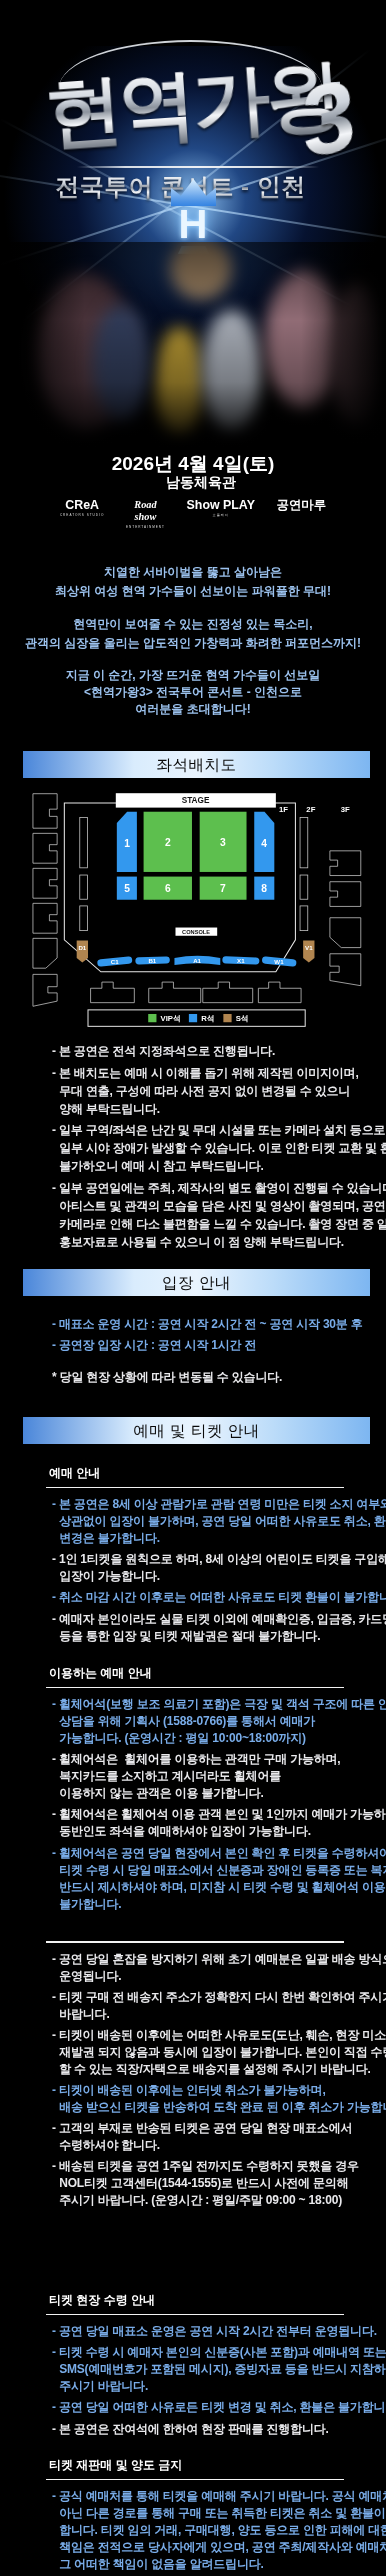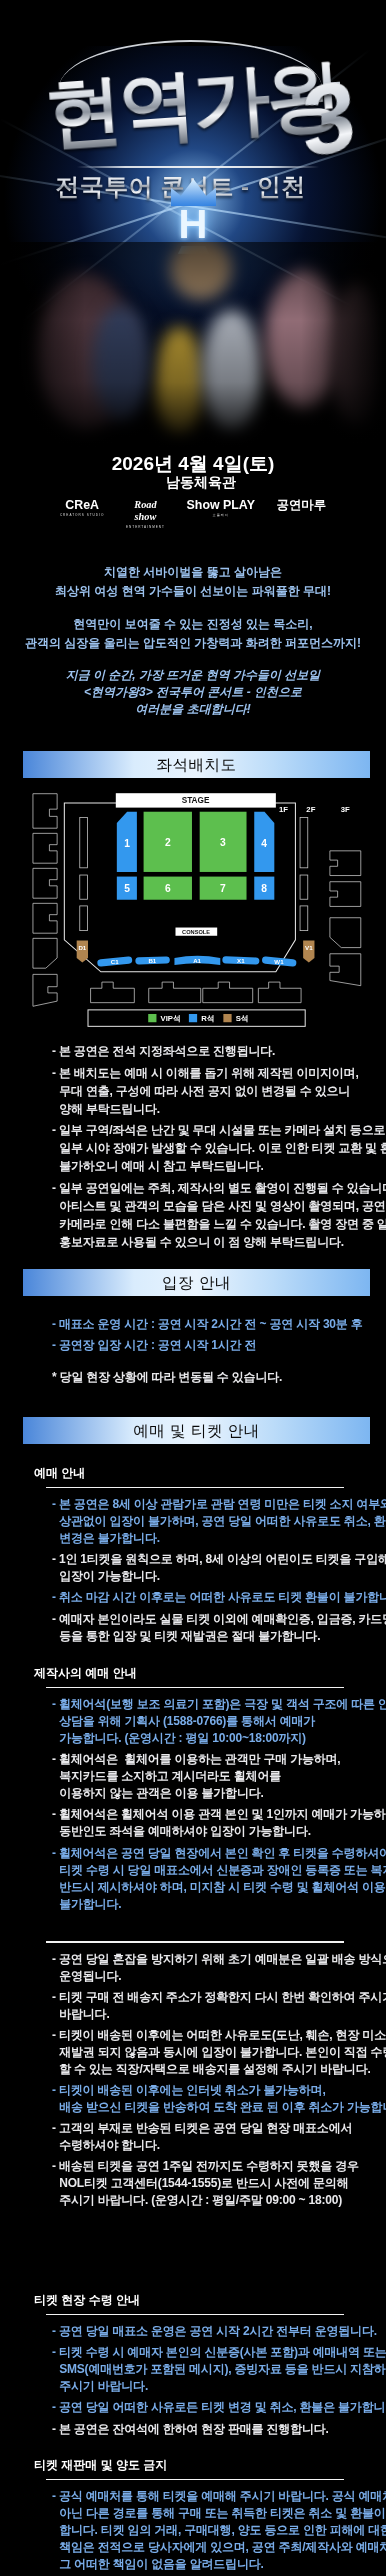--- a/index.html
+++ b/index.html
@@ -40,34 +40,34 @@
   .poster-date{position:absolute;left:0;top:451px;width:386px;text-align:center;color:#fff;font-size:19px;font-weight:bold;}
   .poster-venue{position:absolute;left:0;top:474px;width:386px;text-align:center;color:#fff;font-size:14px;font-weight:bold;padding-left:8px;}
   #logos{position:absolute;left:0;top:499px;width:386px;display:flex;justify-content:center;align-items:flex-start;gap:21.6px;}
   .logo{color:#fff;text-align:center;}
   .logo .main{font-size:12.4px;font-weight:bold;display:block;line-height:12.4px;}
   .logo .sub{font-size:3.1px;letter-spacing:1px;display:block;margin-top:1.5px;color:#ddd;}
   .logo.script .main{font-family:"Liberation Serif",serif;font-style:italic;font-size:10.3px;}
   
   .intro{position:absolute;left:0;width:386px;text-align:center;color:#9cc2ee;font-weight:bold;font-size:12px;}
   .lh36{line-height:18.5px;white-space:pre;}
-  .lh33{line-height:17px;white-space:pre;font-style:italic;}
+  .lh33{line-height:17px;white-space:pre;}
   
   .band{position:absolute;left:23px;width:347px;height:27px;line-height:27px;text-align:center;
     color:#0a0a0a;font-size:15.5px;font-weight:normal;letter-spacing:0.5px;
     background:linear-gradient(90deg,#4a86d9 0%,#d9ecfd 32%,#e9f4fe 50%,#bcdcf9 72%,#7db6f1 100%);}
   
   .bullets{position:absolute;left:52px;width:330px;}
   .bullet{white-space:pre;font-size:12px;letter-spacing:-0.2px;font-weight:bold;
     line-height:17px;margin-bottom:4.1px;padding-left:7.2px;text-indent:-7.2px;}
   .white{color:#e9e9ec;} .blue{color:#79ace8;}
   .seat-notes .bullet{line-height:18px;margin-bottom:3.6px;}
   
   .subsec{position:absolute;left:0;width:386px;}
-  .sub-h{margin-left:34px;color:#fff;font-size:12px;font-weight:bold;height:13.4px;line-height:13.4px;}
+  .sub-h{margin-left:49px;color:#fff;font-size:12px;font-weight:bold;height:13.4px;line-height:13.4px;}
   .sub-line{margin:6.2px 0 0 46px;width:298px;height:1.5px;background:#f2f2f2;}
   .subsec .bullets{position:static;margin:8.2px 0 0 52px;}
   
   .sv-label{fill:#fff;font-weight:bold;}
   .sv-black{fill:#111;font-weight:bold;}
 </style>
 </head>
 <body>
 
 <div id="page">
@@ -248,21 +248,21 @@
 변경은 불가합니다.</div>
       <div class="bullet white">- 1인 1티켓을 원칙으로 하며, 8세 이상의 어린이도 티켓을 구입해야
 입장이 가능합니다.</div>
       <div class="bullet blue">- 취소 마감 시간 이후로는 어떠한 사유로도 티켓 환불이 불가합니다.</div>
       <div class="bullet white">- 예매자 본인이라도 실물 티켓 이외에 예매확인증, 입금증, 카드명세서
 등을 통한 입장 및 티켓 재발권은 절대 불가합니다.</div>
     </div>
   </div>
 
   <div class="subsec" style="top:1667px;">
-    <div class="sub-h">제작사의 예매 안내</div>
+    <div class="sub-h">이용하는 예매 안내</div>
     <div class="sub-line"></div>
     <div class="bullets">
       <div class="bullet blue">- 휠체어석(보행 보조 의료기 포함)은 극장 및 객석 구조에 따른 안내와
 상담을 위해 기획사 (1588-0766)를 통해서 예매가
 가능합니다. (운영시간 : 평일 10:00~18:00까지)</div>
       <div class="bullet white">- 휠체어석은  휠체어를 이용하는 관객만 구매 가능하며,
 복지카드를 소지하고 계시더라도 휠체어를
 이용하지 않는 관객은 이용 불가합니다.</div>
       <div class="bullet white">- 휠체어석은 휠체어석 이용 관객 본인 및 1인까지 예매가 가능하며
 동반인도 좌석을 예매하셔야 입장이 가능합니다.</div>

